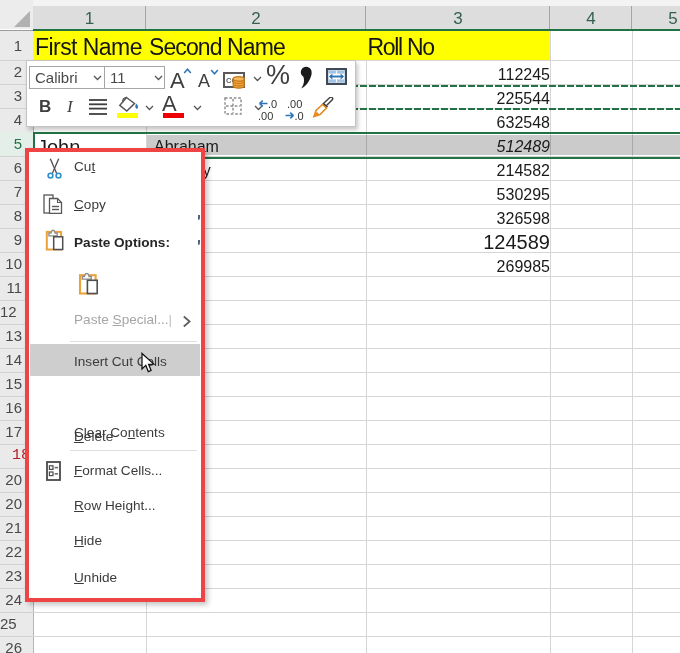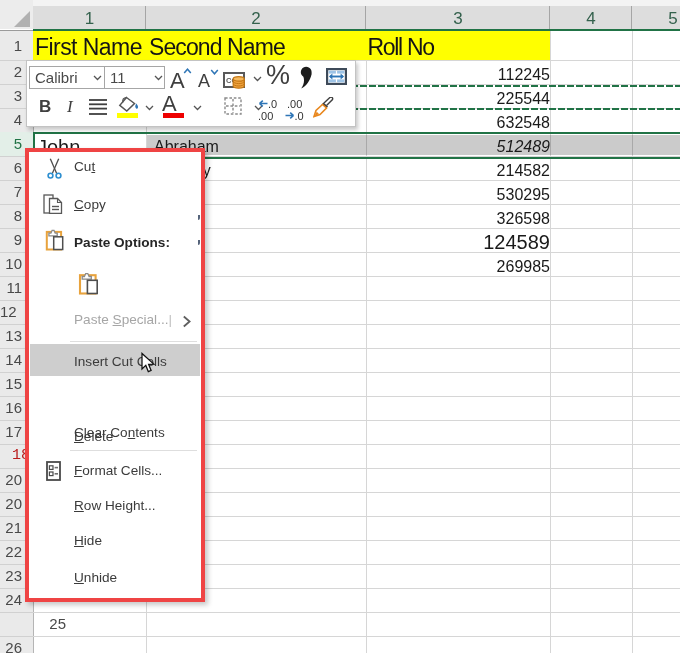--- a/index.html
+++ b/index.html
@@ -76,21 +76,21 @@
     <div class="abs" style="left:0;top:492px;width:33px;height:24px;line-height:24px;text-align:right;padding-right:11px;box-sizing:border-box;font-size:15px;color:#494949;">20</div>
     <div class="abs" style="left:0;top:516px;width:33px;height:1px;background:#d1d1d1;"></div>
     <div class="abs" style="left:0;top:516px;width:33px;height:24px;line-height:24px;text-align:right;padding-right:11px;box-sizing:border-box;font-size:15px;color:#494949;">21</div>
     <div class="abs" style="left:0;top:540px;width:33px;height:1px;background:#d1d1d1;"></div>
     <div class="abs" style="left:0;top:540px;width:33px;height:24px;line-height:24px;text-align:right;padding-right:11px;box-sizing:border-box;font-size:15px;color:#494949;">22</div>
     <div class="abs" style="left:0;top:564px;width:33px;height:1px;background:#d1d1d1;"></div>
     <div class="abs" style="left:0;top:564px;width:33px;height:24px;line-height:24px;text-align:right;padding-right:11px;box-sizing:border-box;font-size:15px;color:#494949;">23</div>
     <div class="abs" style="left:0;top:588px;width:33px;height:1px;background:#d1d1d1;"></div>
     <div class="abs" style="left:0;top:588px;width:33px;height:24px;line-height:24px;text-align:right;padding-right:11px;box-sizing:border-box;font-size:15px;color:#494949;">24</div>
     <div class="abs" style="left:0;top:612px;width:33px;height:1px;background:#d1d1d1;"></div>
-    <div class="abs" style="left:0;top:612px;width:33px;height:24px;line-height:24px;text-align:right;padding-right:11px;box-sizing:border-box;font-size:15px;color:#494949;margin-left:44px;">25</div>
+    <div class="abs" style="left:0;top:612px;width:33px;height:24px;line-height:24px;padding-right:11px;box-sizing:border-box;font-size:15px;color:#494949;">25</div>
     <div class="abs" style="left:0;top:636px;width:33px;height:1px;background:#d1d1d1;"></div>
     <div class="abs" style="left:0;top:636px;width:33px;height:24px;line-height:24px;text-align:right;padding-right:11px;box-sizing:border-box;font-size:15px;color:#494949;">26</div>
   </div>
 
 <div id="grid">
     <div class="abs" style="left:146px;top:31px;width:1px;height:622px;background:#d6d6d6;"></div>
     <div class="abs" style="left:366px;top:31px;width:1px;height:622px;background:#d6d6d6;"></div>
     <div class="abs" style="left:550px;top:31px;width:1px;height:622px;background:#d6d6d6;"></div>
     <div class="abs" style="left:632px;top:31px;width:1px;height:622px;background:#d6d6d6;"></div>
     <div class="abs" style="left:33px;top:60px;width:647px;height:1px;background:#d6d6d6;"></div>

